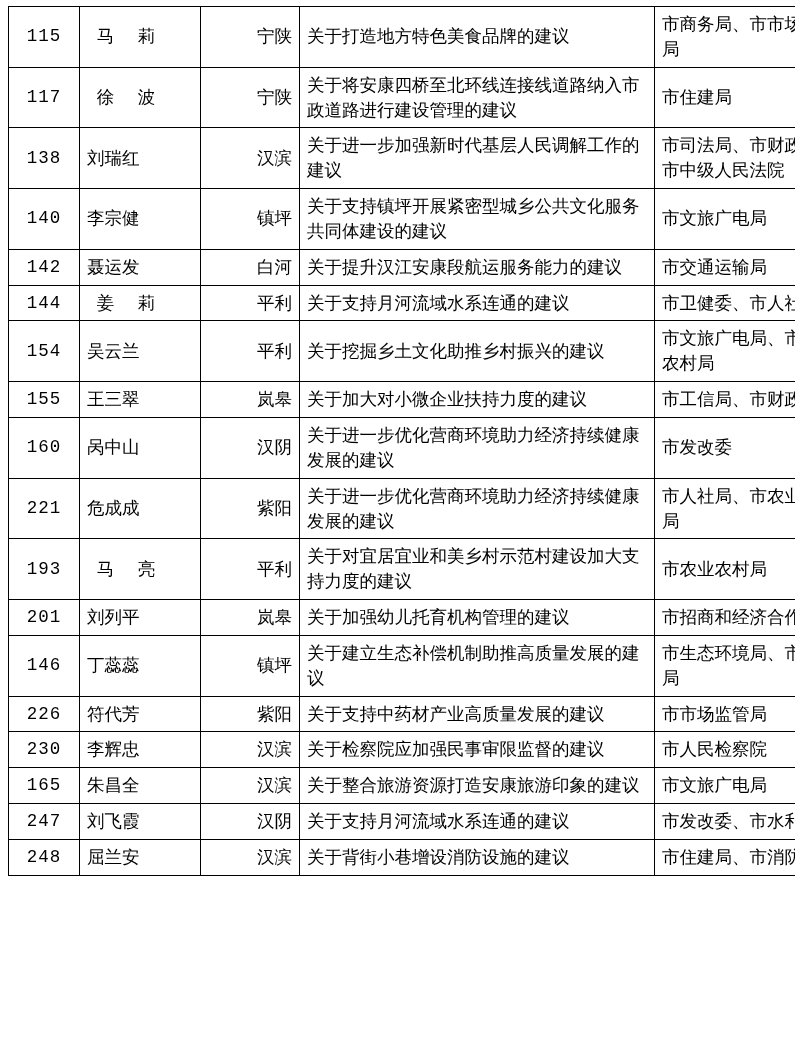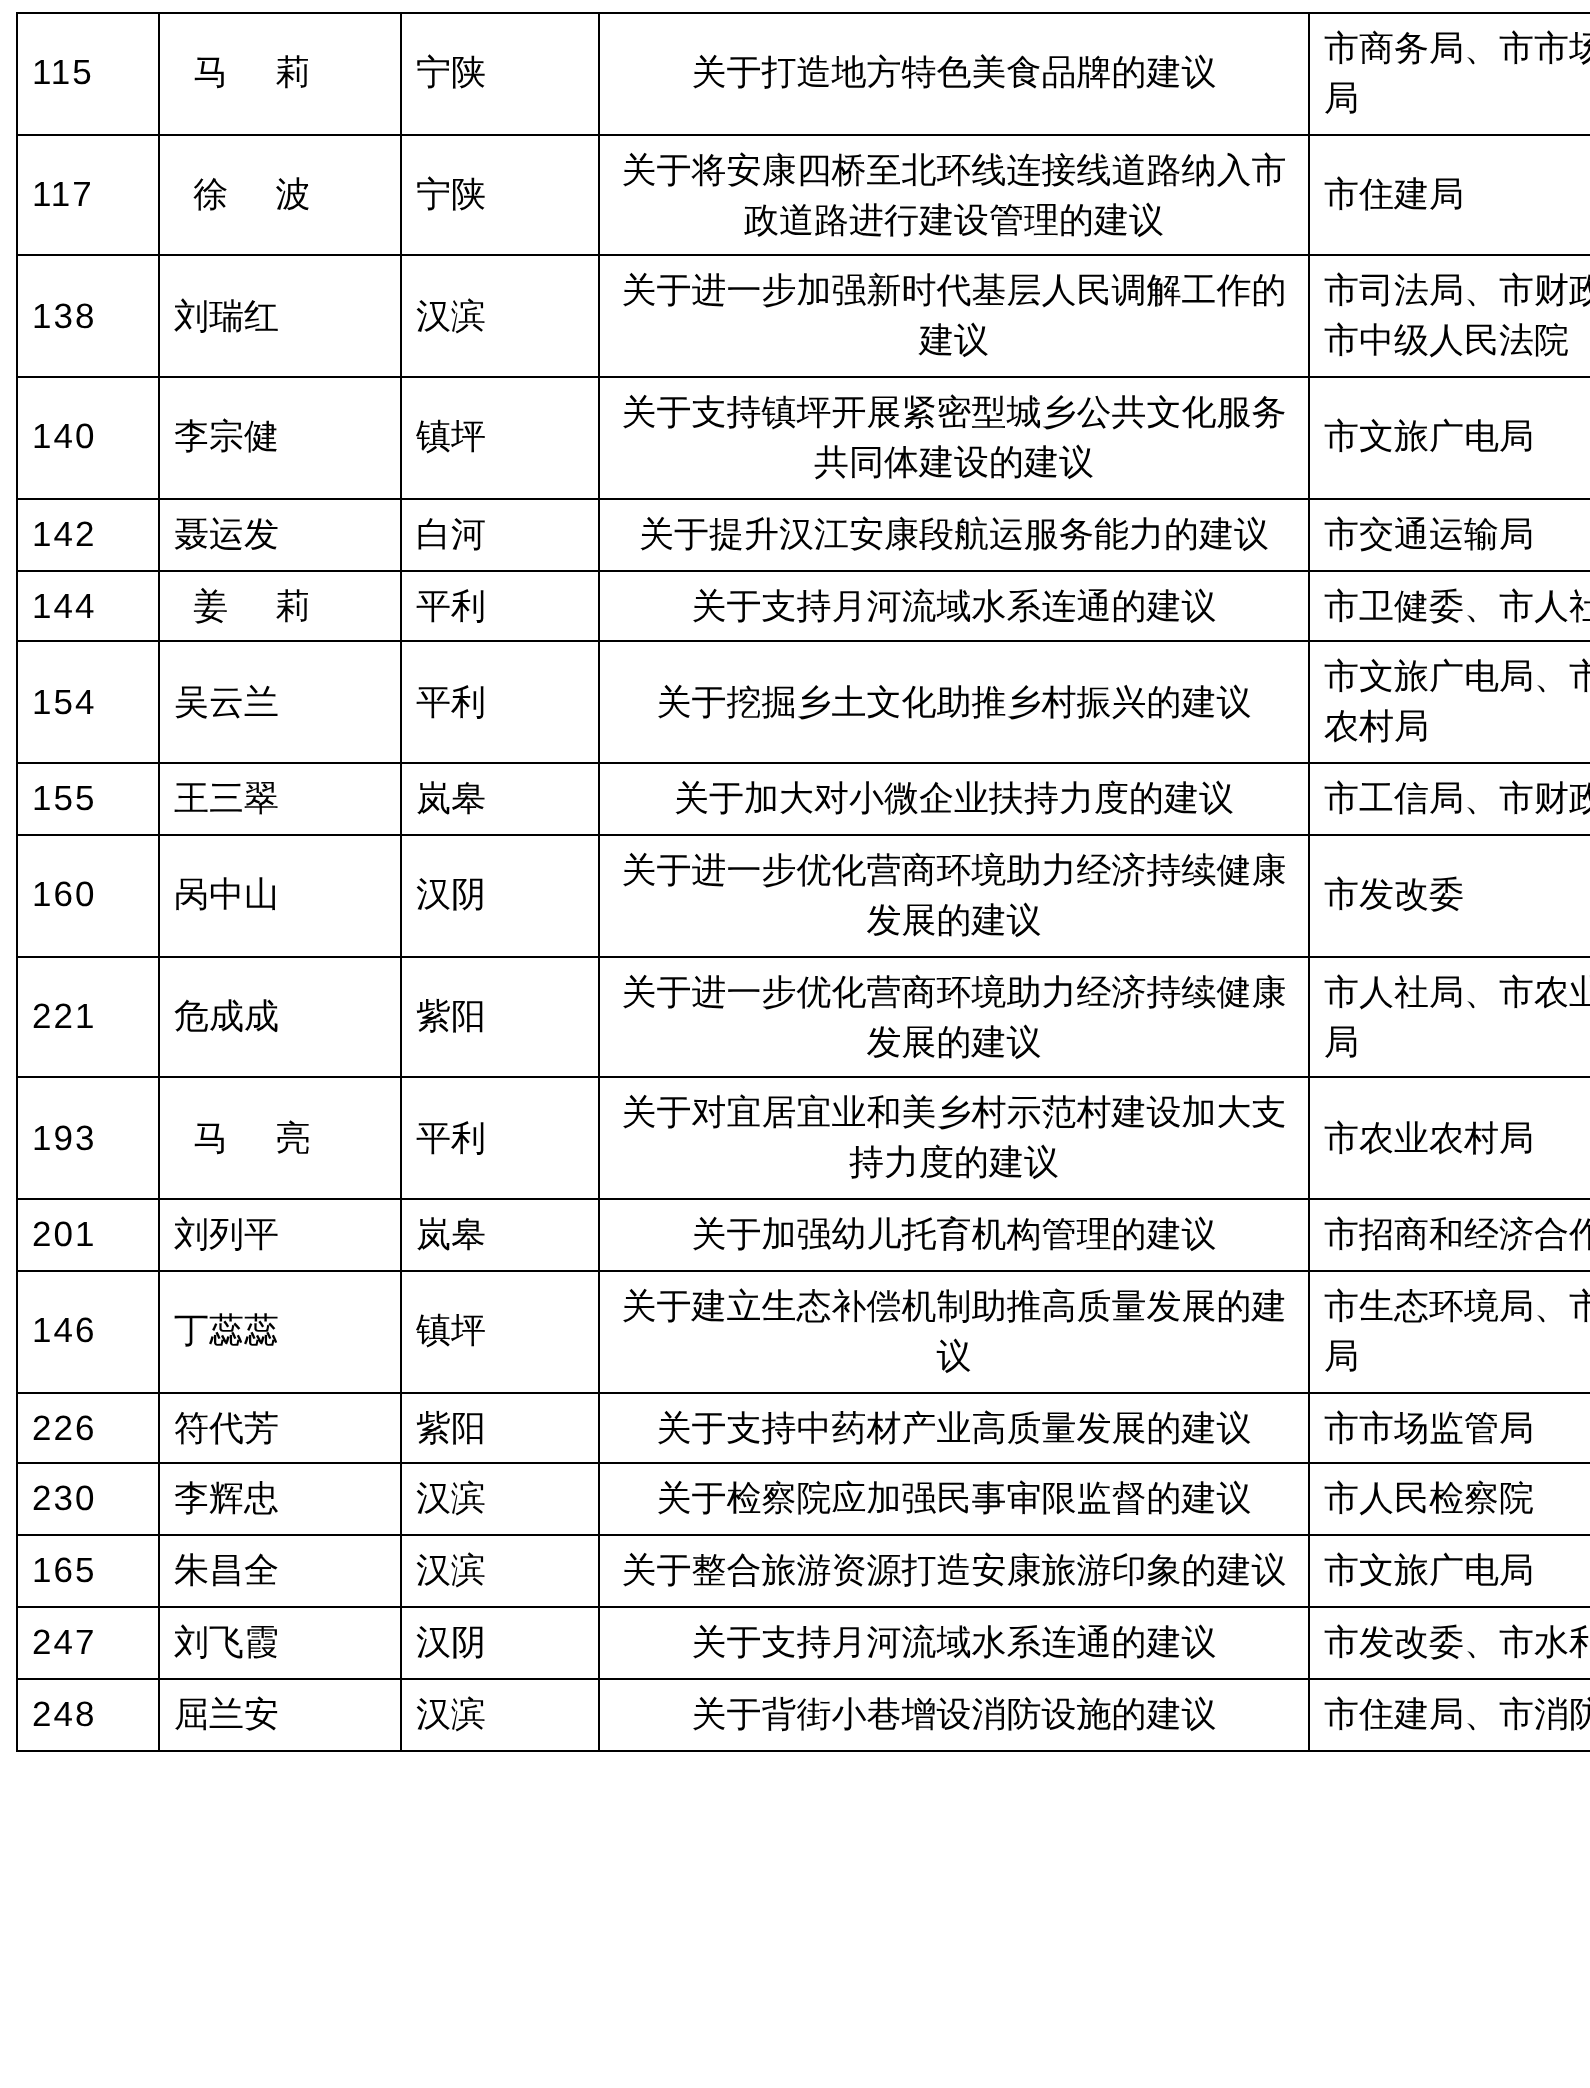--- a/index.html
+++ b/index.html
@@ -30,34 +30,34 @@
   table.proposal-table td {
     border: 1px solid #000000;
     padding: 5px 7px;
     font-size: 17.5px;
     line-height: 1.42;
     vertical-align: middle;
     word-break: break-all;
   }
   td.col-no {
     width: 56px;
-    text-align: left;
+    text-align: center;
     letter-spacing: 1px;
-    font-family: Liberation Sans, sans-serif;
+    font-family: Liberation Mono, monospace;
   }
   td.col-name {
     width: 106px;
   }
   td.col-region {
     width: 84px;
-    text-align: left;
+    text-align: right;
   }
   td.col-title {
     width: 340px;
-    text-align: center;
+    text-align: left;
     margin-left: 12px;
   }
   td.col-dept {
     width: 176px;
     text-align: left;
   }
   .name-spaced {
     letter-spacing: 0.55em;
     padding-left: 0.55em;
   }

